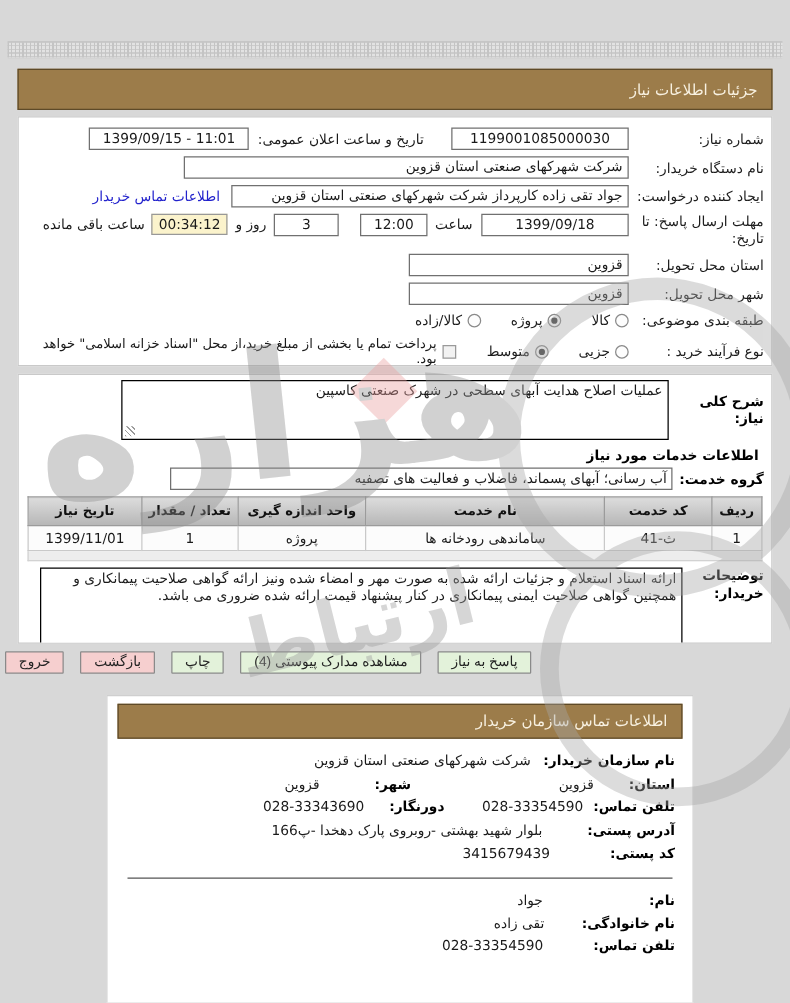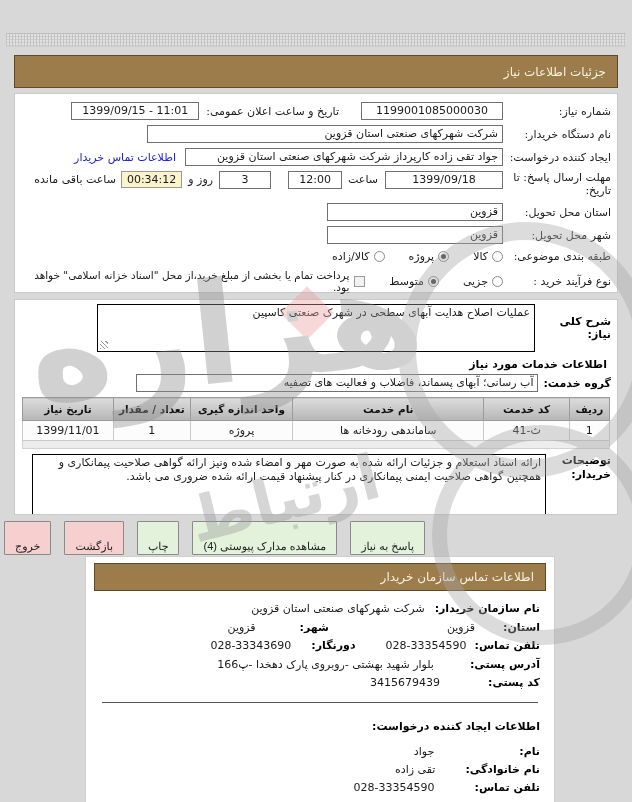--- a/index.html
+++ b/index.html
@@ -71,21 +71,21 @@
     background:linear-gradient(#dcdcdc,#b6b6b6);border:1px solid #9b9b9b;
     font-size:10.5px;font-weight:bold;height:22px;padding:0 2px;color:#111;
   }
   .svc-table td{
     background:#fcfcfc;border:1px solid #c9c9c9;font-size:11px;height:19px;text-align:center;padding:0 2px;
   }
   .svc-strip{height:7px;margin:0 7px;background:#ededed;border:1px solid #d2d2d2;border-top:none}
   .btn-row{position:absolute;top:521px;right:207px;display:flex;direction:rtl;gap:13px;z-index:3}
   .btn{
     height:18px;line-height:16px;box-sizing:border-box;border:1px solid #8a8a8a;border-radius:1px;
-    padding:16px 10px;font-size:11px;color:#222;white-space:nowrap;cursor:pointer;
+    padding:0 10px;font-size:11px;color:#222;white-space:nowrap;cursor:pointer;
   }
   .btn.green{background:#e3f2da}
   .btn.pink{background:#f6cfcf}
   .contact-panel{left:85px;top:556px;width:470px;height:260px;border:1px solid #cfcfcf}
   .contact-bar{margin:6px 8px 0 8px;height:28px;font-size:12px}
   .c-row{display:flex;align-items:center;padding:0 14px;line-height:15px}
   .c-lbl{font-weight:bold;color:#000;white-space:nowrap}
   .c-val{white-space:nowrap}
   .divider{border:none;border-top:1px solid #555;margin:12px 16px 0 16px}
   .watermark{position:absolute;inset:0;pointer-events:none;z-index:8;opacity:0.40}
@@ -286,23 +286,20 @@
     <span class="c-val" style="margin-right:36px">بلوار شهید بهشتی -روبروی پارک دهخدا -پ166</span>
   </div>
 
   <div class="c-row mt3">
     <span class="c-lbl">کد پستی:</span>
     <span class="c-val ltr" style="margin-right:48px">3415679439</span>
   </div>
 
   <hr class="divider">
 
-  <div class="c-row mt16">
-    <span class="c-lbl">اطلاعات ایجاد کننده درخواست:</span>
-  </div>
 
   <div class="c-row mt10">
     <span class="c-lbl">نام:</span>
     <span class="c-val" style="margin-right:85px">جواد</span>
   </div>
 
   <div class="c-row mt3">
     <span class="c-lbl">نام خانوادگی:</span>
     <span class="c-val" style="margin-right:30px">تقی زاده</span>
   </div>

